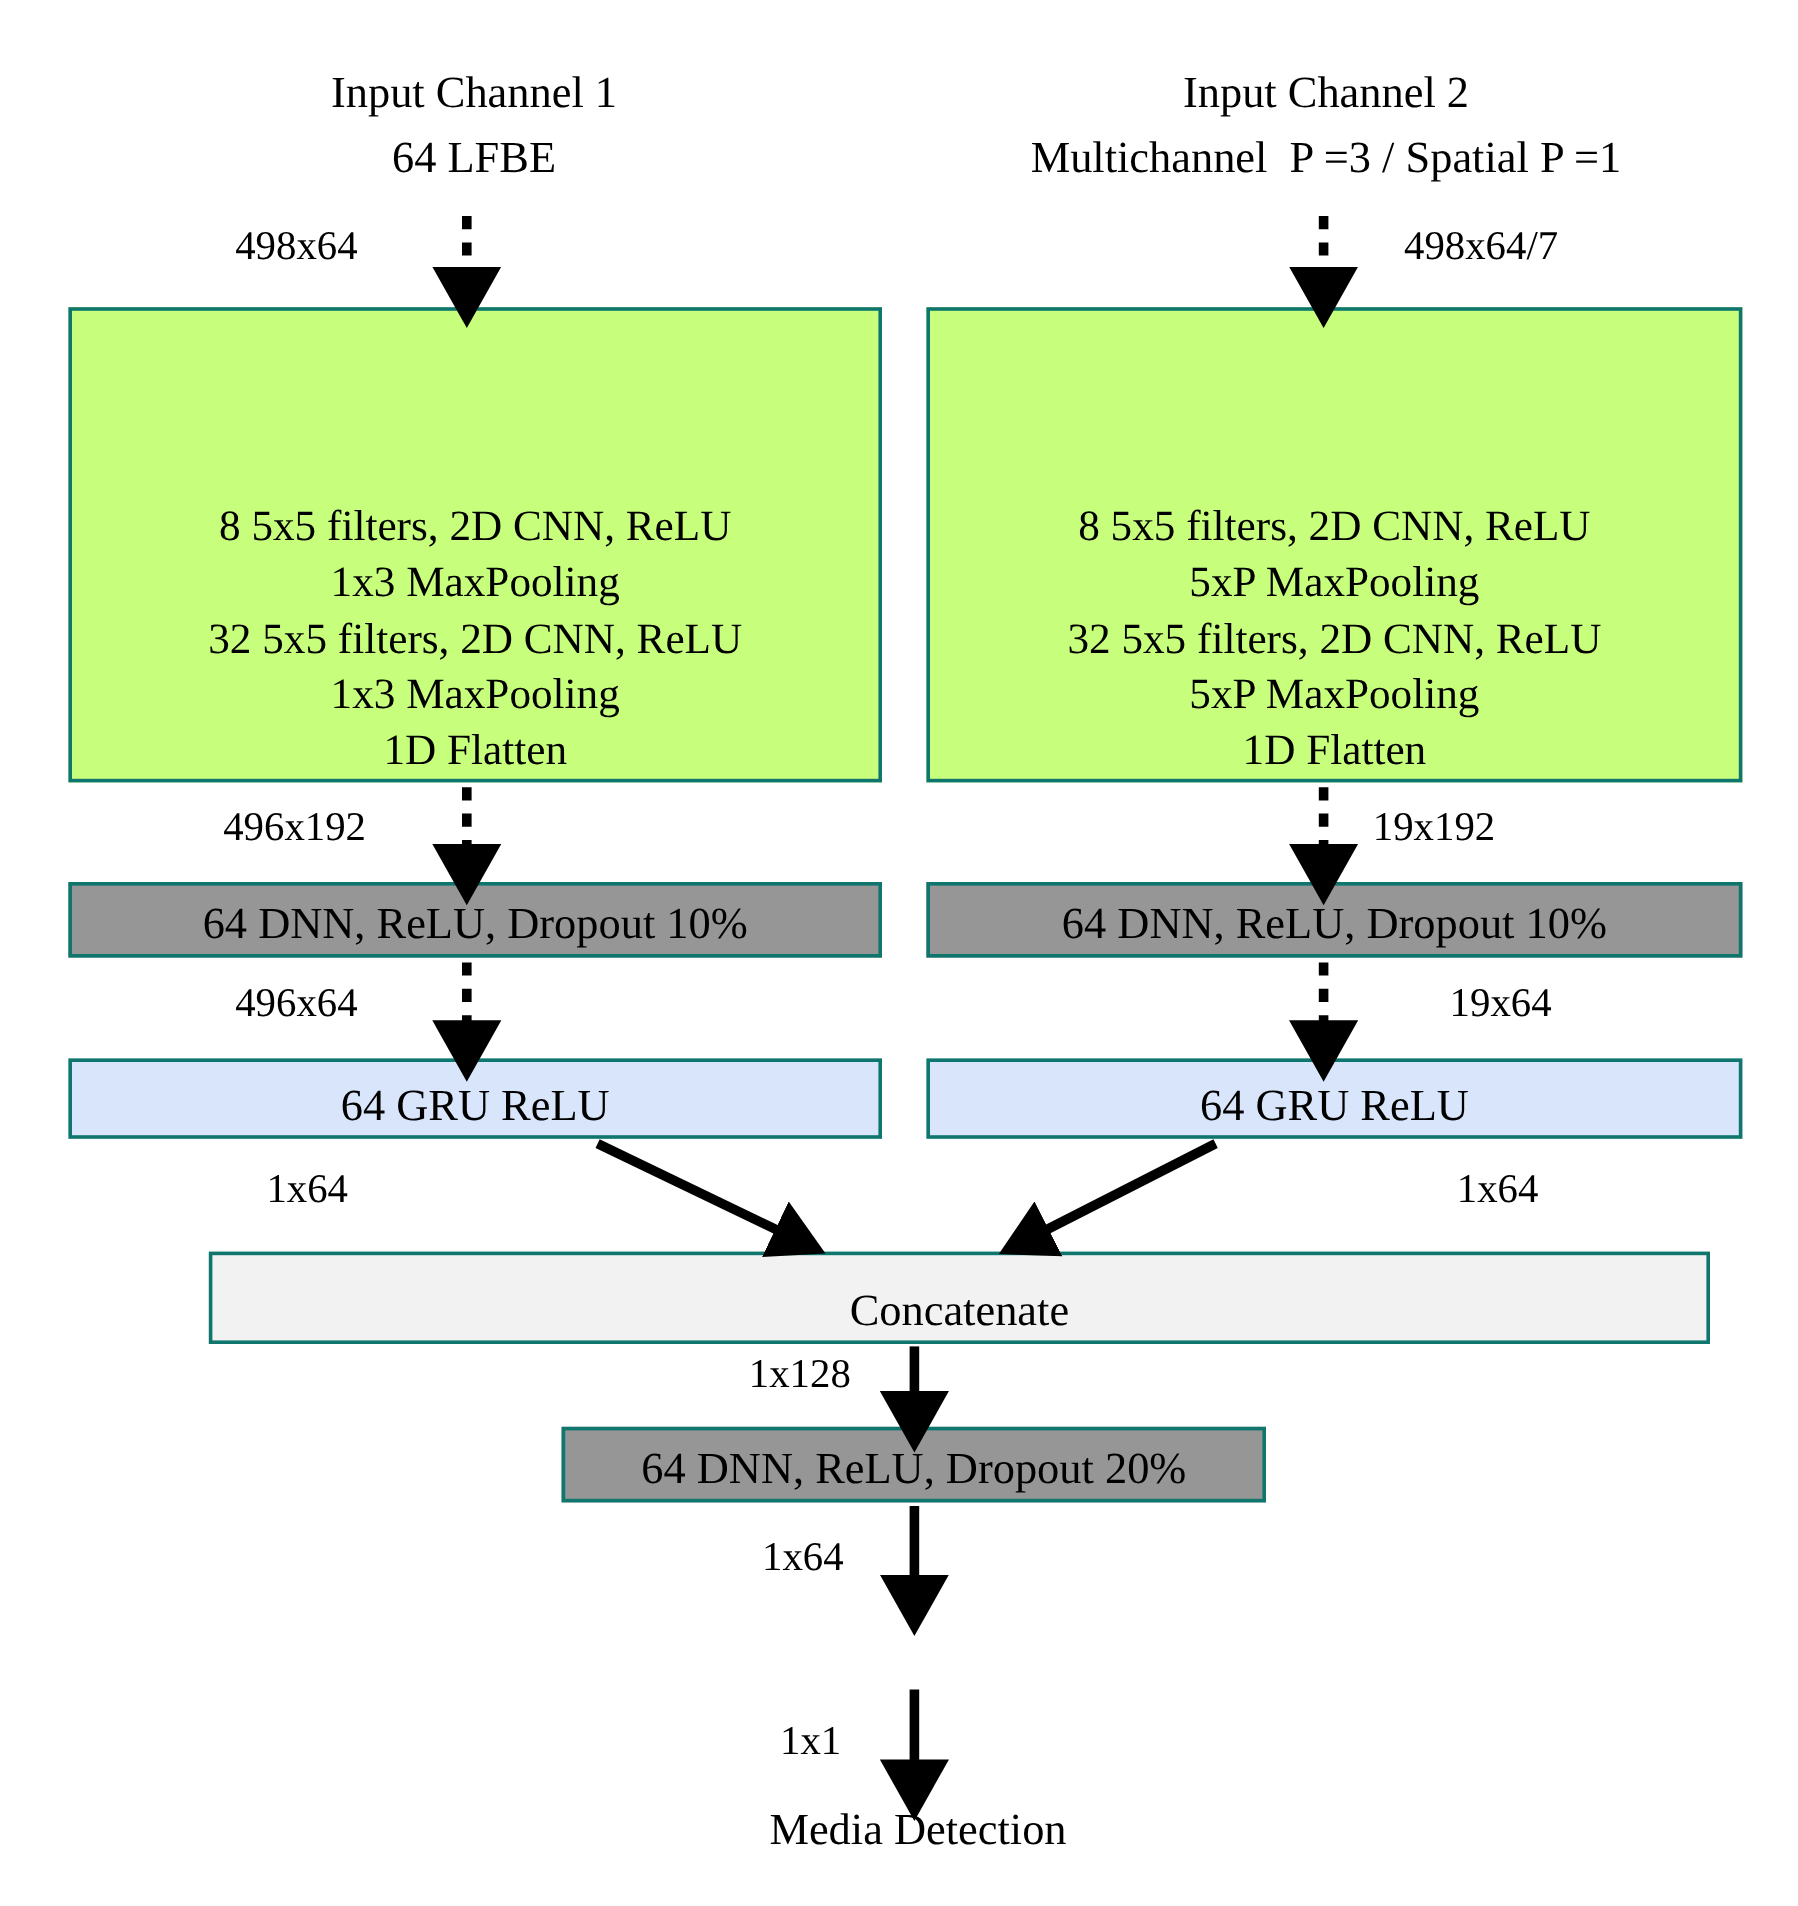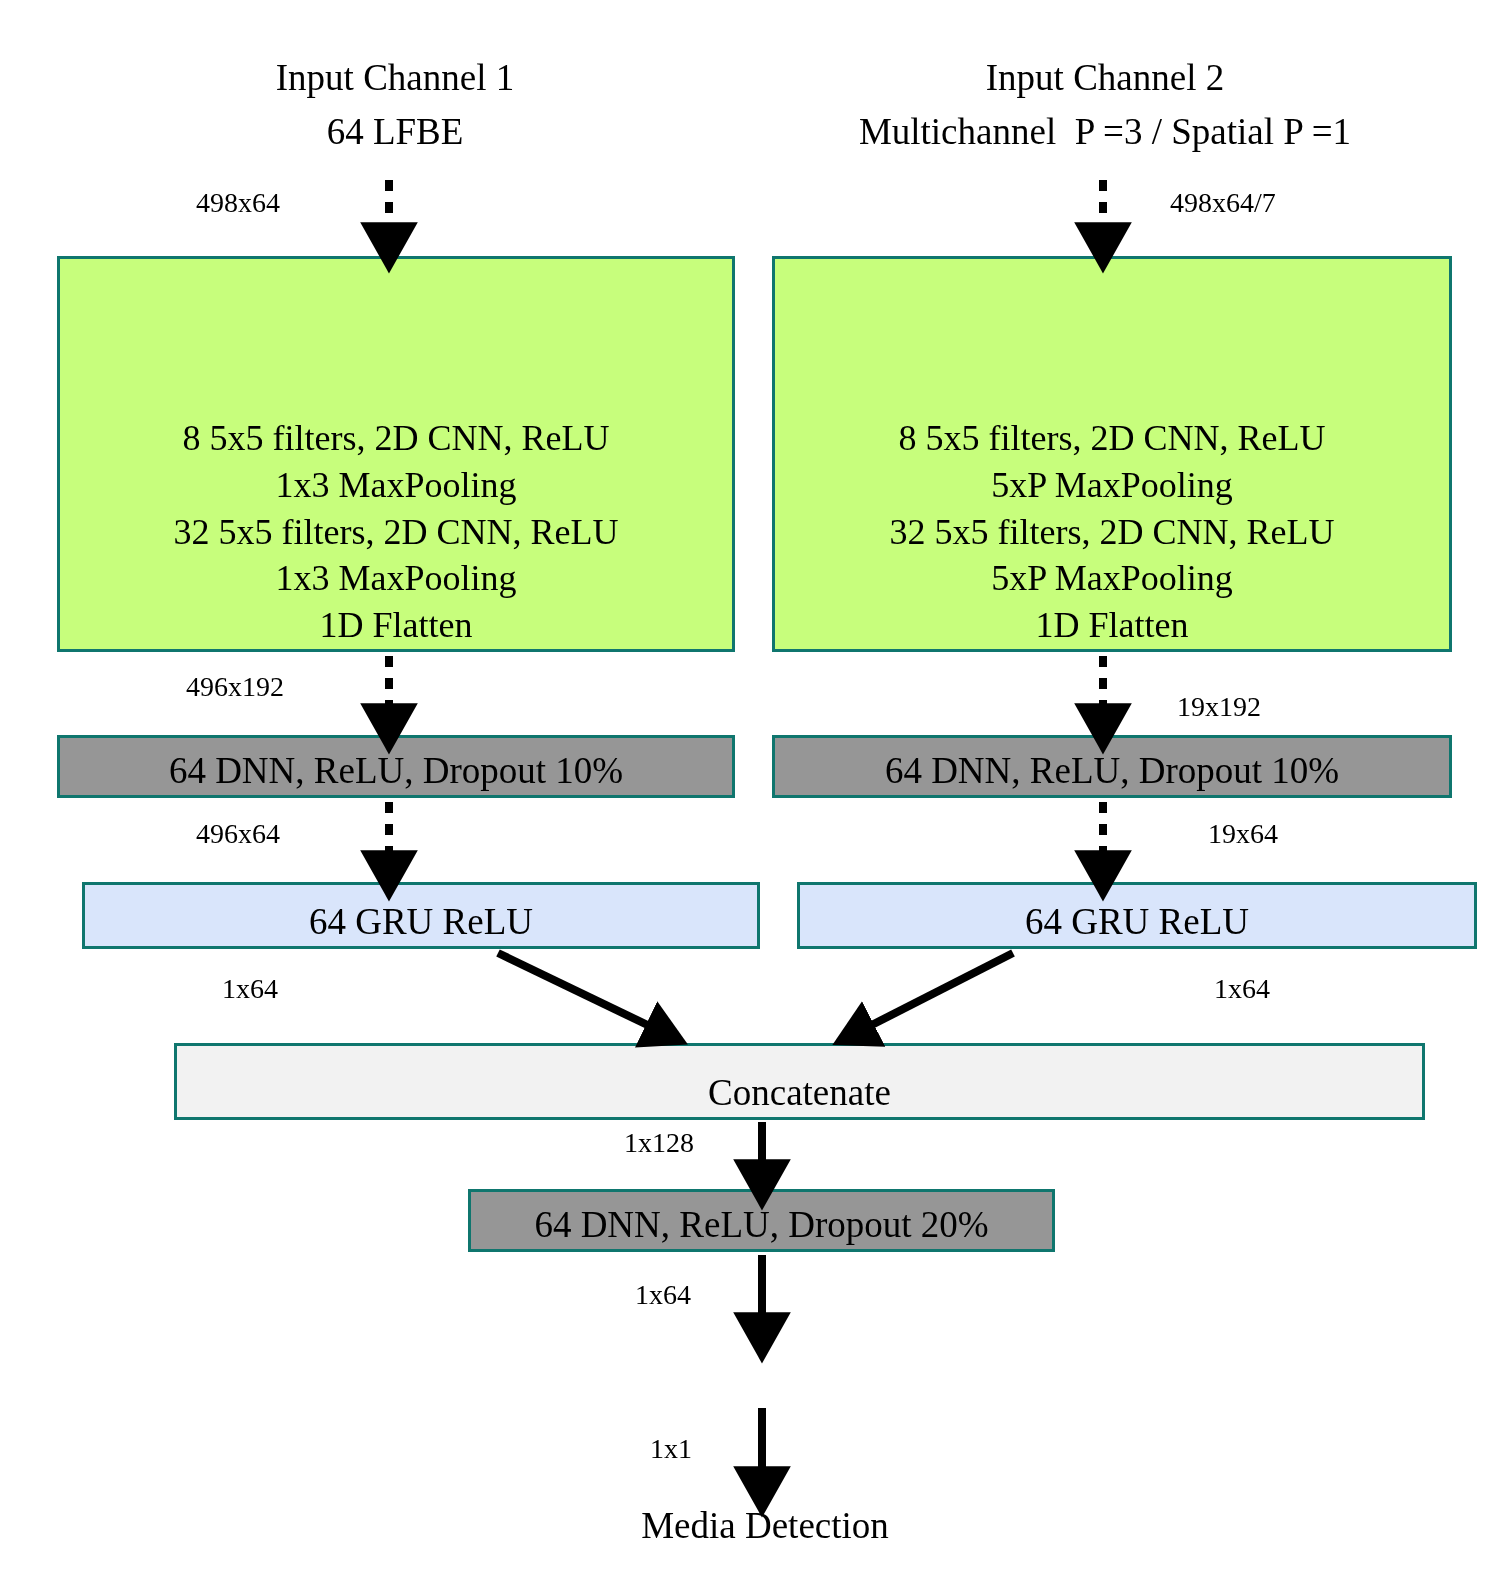--- a/index.html
+++ b/index.html
@@ -1,29 +1,29 @@
 <!DOCTYPE html>
 <html><head>
 <meta charset="utf-8">
 <style>
   html,body{margin:0;padding:0;background:#ffffff;}
   body{font-family:"Liberation Serif","DejaVu Serif",serif;color:#000;}
   #stage{position:relative;width:1498px;height:1556px;background:#fff;overflow:hidden;}
 
   .txt{position:absolute;white-space:pre;line-height:1.18;}
   .hdr{font-size:37px;text-align:center;}
-  .dim{font-size:28px;}
+  .dim{font-size:34px;}
 
   .box{position:absolute;box-sizing:border-box;border:3px solid #0f766e;
        display:flex;align-items:flex-end;justify-content:center;text-align:center;}
   .box .inner{width:100%;line-height:1.30;}
 
   .box-green{background:#c7fe7c;}
   .box-gray{background:#969696;}
-  .box-blue{background:#d9e5fb;margin-left:25px;}
+  .box-blue{background:#d9e5fb;}
   .box-light{background:#f2f2f2;}
 
   .f36{font-size:36px;}
   .f37{font-size:37px;}
 
   svg.arrows{position:absolute;left:0;top:0;width:1498px;height:1588px;
              pointer-events:none;overflow:visible;}
 </style>
 </head>
 <body>
@@ -53,21 +53,21 @@
     <div class="inner f36">
       <div>8 5x5 filters, 2D CNN, ReLU</div>
       <div>5xP MaxPooling</div>
       <div>32 5x5 filters, 2D CNN, ReLU</div>
       <div>5xP MaxPooling</div>
       <div>1D Flatten</div>
     </div>
   </div>
 
   <div class="txt dim" style="left:186px;top:670px;">496x192</div>
-  <div class="txt dim" style="left:1177px;top:670px;margin-top:20px;">19x192</div>
+  <div class="txt dim" style="left:1144px;top:670px;">19x192</div>
 
   <div class="box box-gray" style="left:57px;top:735px;width:678px;height:63px;">
     <div class="inner f37">64 DNN, ReLU, Dropout 10%</div>
   </div>
   <div class="box box-gray" style="left:772px;top:735px;width:680px;height:63px;">
     <div class="inner f37">64 DNN, ReLU, Dropout 10%</div>
   </div>
 
   <div class="txt dim" style="left:196px;top:817px;">496x64</div>
   <div class="txt dim" style="left:1208px;top:817px;">19x64</div>

